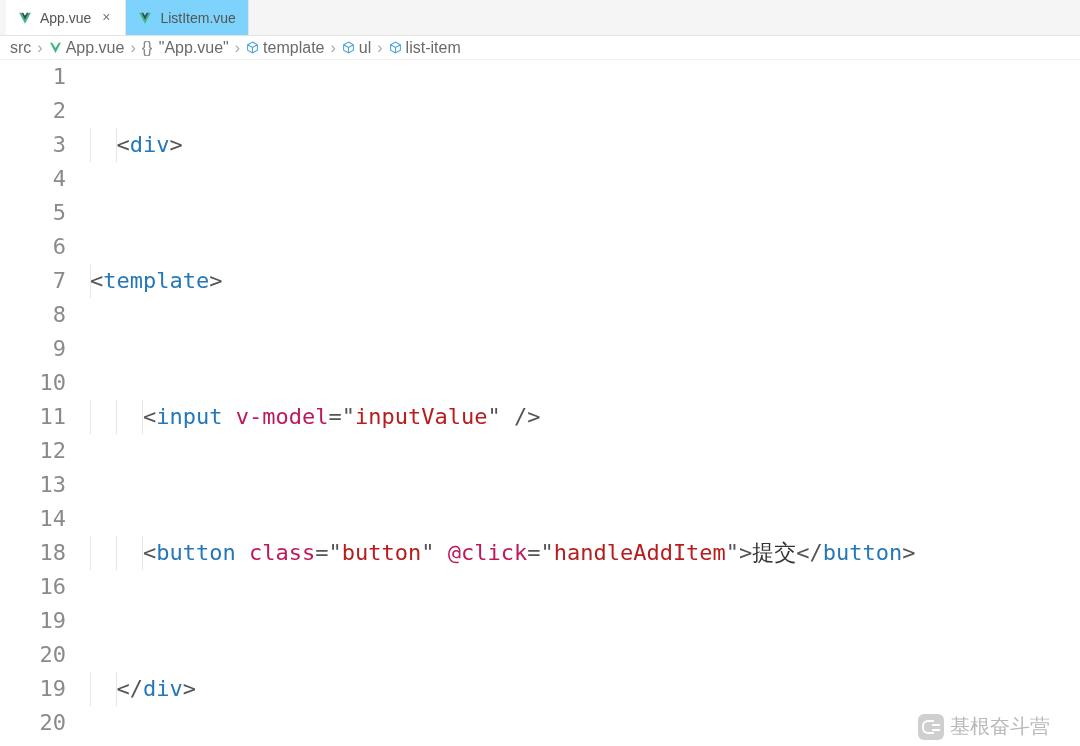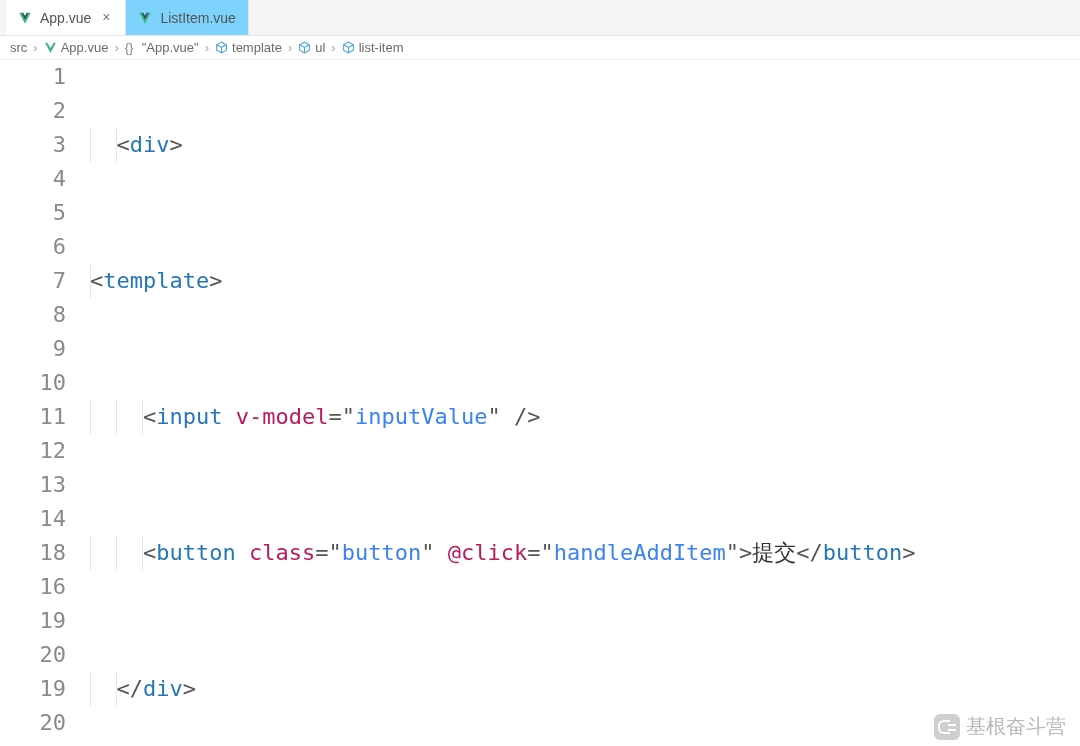--- a/index.html
+++ b/index.html
@@ -41,21 +41,21 @@
     width: 14px; height:14px; line-height:12px; text-align:center;
     color:#777;
   }
   .breadcrumb {
     height: 24px;
     display: flex;
     align-items: center;
     gap: 4px;
     padding: 0 10px;
     font-family: -apple-system, "Segoe UI", Arial, sans-serif;
-    font-size: 13px;
+    font-size: 16px;
     color: #6a6a6a;
     background: #fff;
     border-bottom: 1px solid #f0f0f0;
   }
   .breadcrumb .sep { color: #aaa; padding: 0 2px; }
   .bc-icon { width:13px; height:13px; display:inline-flex; align-items:center; }
   .editor {
     display: flex;
     height: calc(746px - 36px - 24px);
     font-size: 22px;
@@ -87,25 +87,25 @@
   .guide {
     position: absolute;
     top: 0; bottom: 0;
     width: 0;
     border-left: 1px solid #e6e6e6;
   }
   
   .c-tag     { color: #2477b8; }
   .c-punc    { color: #555; }
   .c-attr    { color: #be185d; }
-  .c-str     { color: #3b82f6; }
+  .c-str     { color: #b91c1c; }
   .c-text    { color: #333; margin-top: 16px; }
   .watermark {
     position: absolute;
-    right: 14px; bottom: 6px;
+    right: 30px; bottom: 6px;
     display: flex; align-items: center; gap: 6px;
     font-family: -apple-system,"PingFang SC","Segoe UI",sans-serif;
     font-size: 20px; color: #b9b9b9; font-weight:500;text-align:center;
   }
   .wm-icon {
     width: 26px; height:26px; border-radius: 6px;
     background:#cfcfcf;
     position: relative;
   }
   .wm-icon::before{

